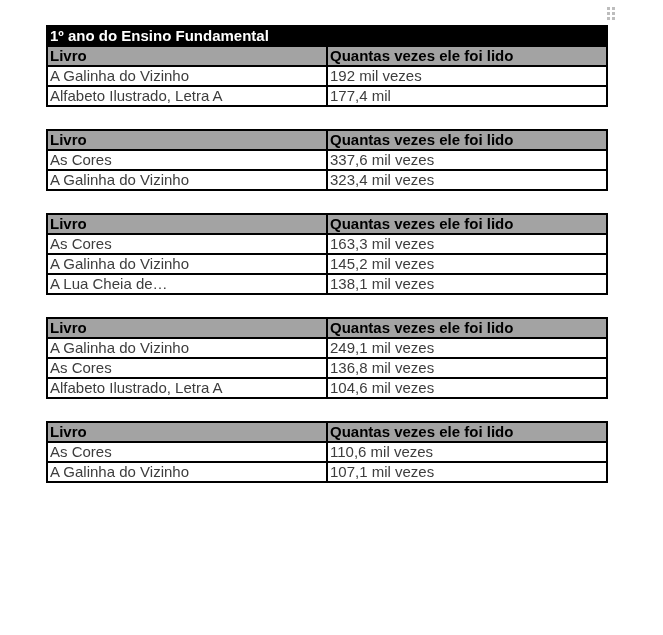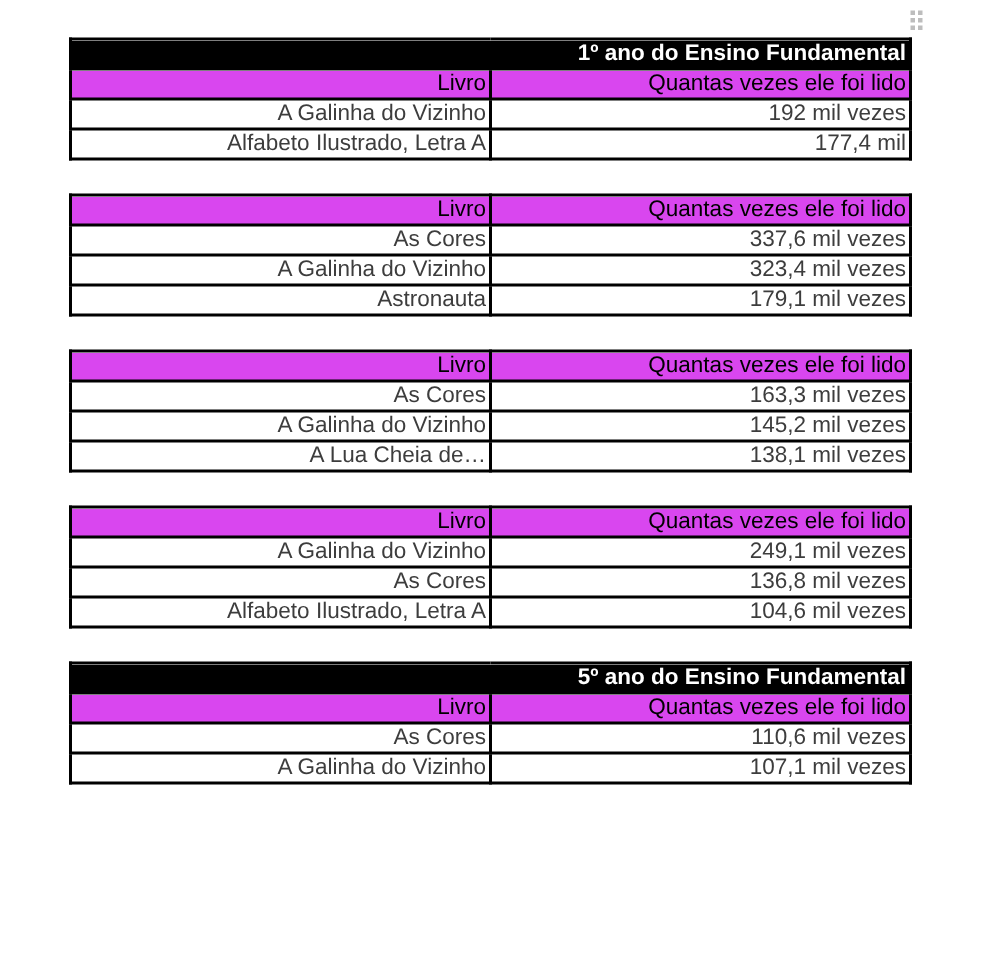--- a/index.html
+++ b/index.html
@@ -26,33 +26,33 @@
     table-layout: fixed;
     margin: 0 0 22px 0;
     font-size: 15px;
   }
   table.grade-table:last-child { margin-bottom: 0; }
   .grade-table th, .grade-table td {
     border: 2px solid #000000;
     padding: 0 2px;
     height: 20px;
     line-height: 18px;
-    text-align: right;
+    text-align: left;
     white-space: nowrap;
     overflow: hidden;
   }
   .grade-table th.band {
     background: #000000;
     color: #ffffff;
     font-weight: 700;
   }
   .grade-table th.colhead {
-    background: #d946ef;
+    background: #a3a3a3;
     color: #000000;
-    font-weight: 400;
+    font-weight: 700;
   }
   .grade-table td {
     background: #ffffff;
     color: #3d3d3d;
     font-weight: 400;
     margin-left: 36px;
   }
   .drag-handle {
     position: absolute;
     left: 606px;
@@ -117,24 +117,20 @@
     </thead>
     <tbody>
       <tr>
         <td>As Cores</td>
         <td>337,6 mil vezes</td>
       </tr>
       <tr>
         <td>A Galinha do Vizinho</td>
         <td>323,4 mil vezes</td>
       </tr>
-      <tr>
-        <td>Astronauta</td>
-        <td>179,1 mil vezes</td>
-      </tr>
     </tbody>
   </table>
 
   <table class="grade-table">
     <thead>
       <tr>
         <th class="colhead">Livro</th>
         <th class="colhead">Quantas vezes ele foi lido</th>
       </tr>
     </thead>
@@ -173,23 +169,20 @@
       <tr>
         <td>Alfabeto Ilustrado, Letra A</td>
         <td>104,6 mil vezes</td>
       </tr>
     </tbody>
   </table>
 
   <table class="grade-table">
     <thead>
       <tr>
-        <th class="band" colspan="2">5º ano do Ensino Fundamental</th>
-      </tr>
-      <tr>
         <th class="colhead">Livro</th>
         <th class="colhead">Quantas vezes ele foi lido</th>
       </tr>
     </thead>
     <tbody>
       <tr>
         <td>As Cores</td>
         <td>110,6 mil vezes</td>
       </tr>
       <tr>

